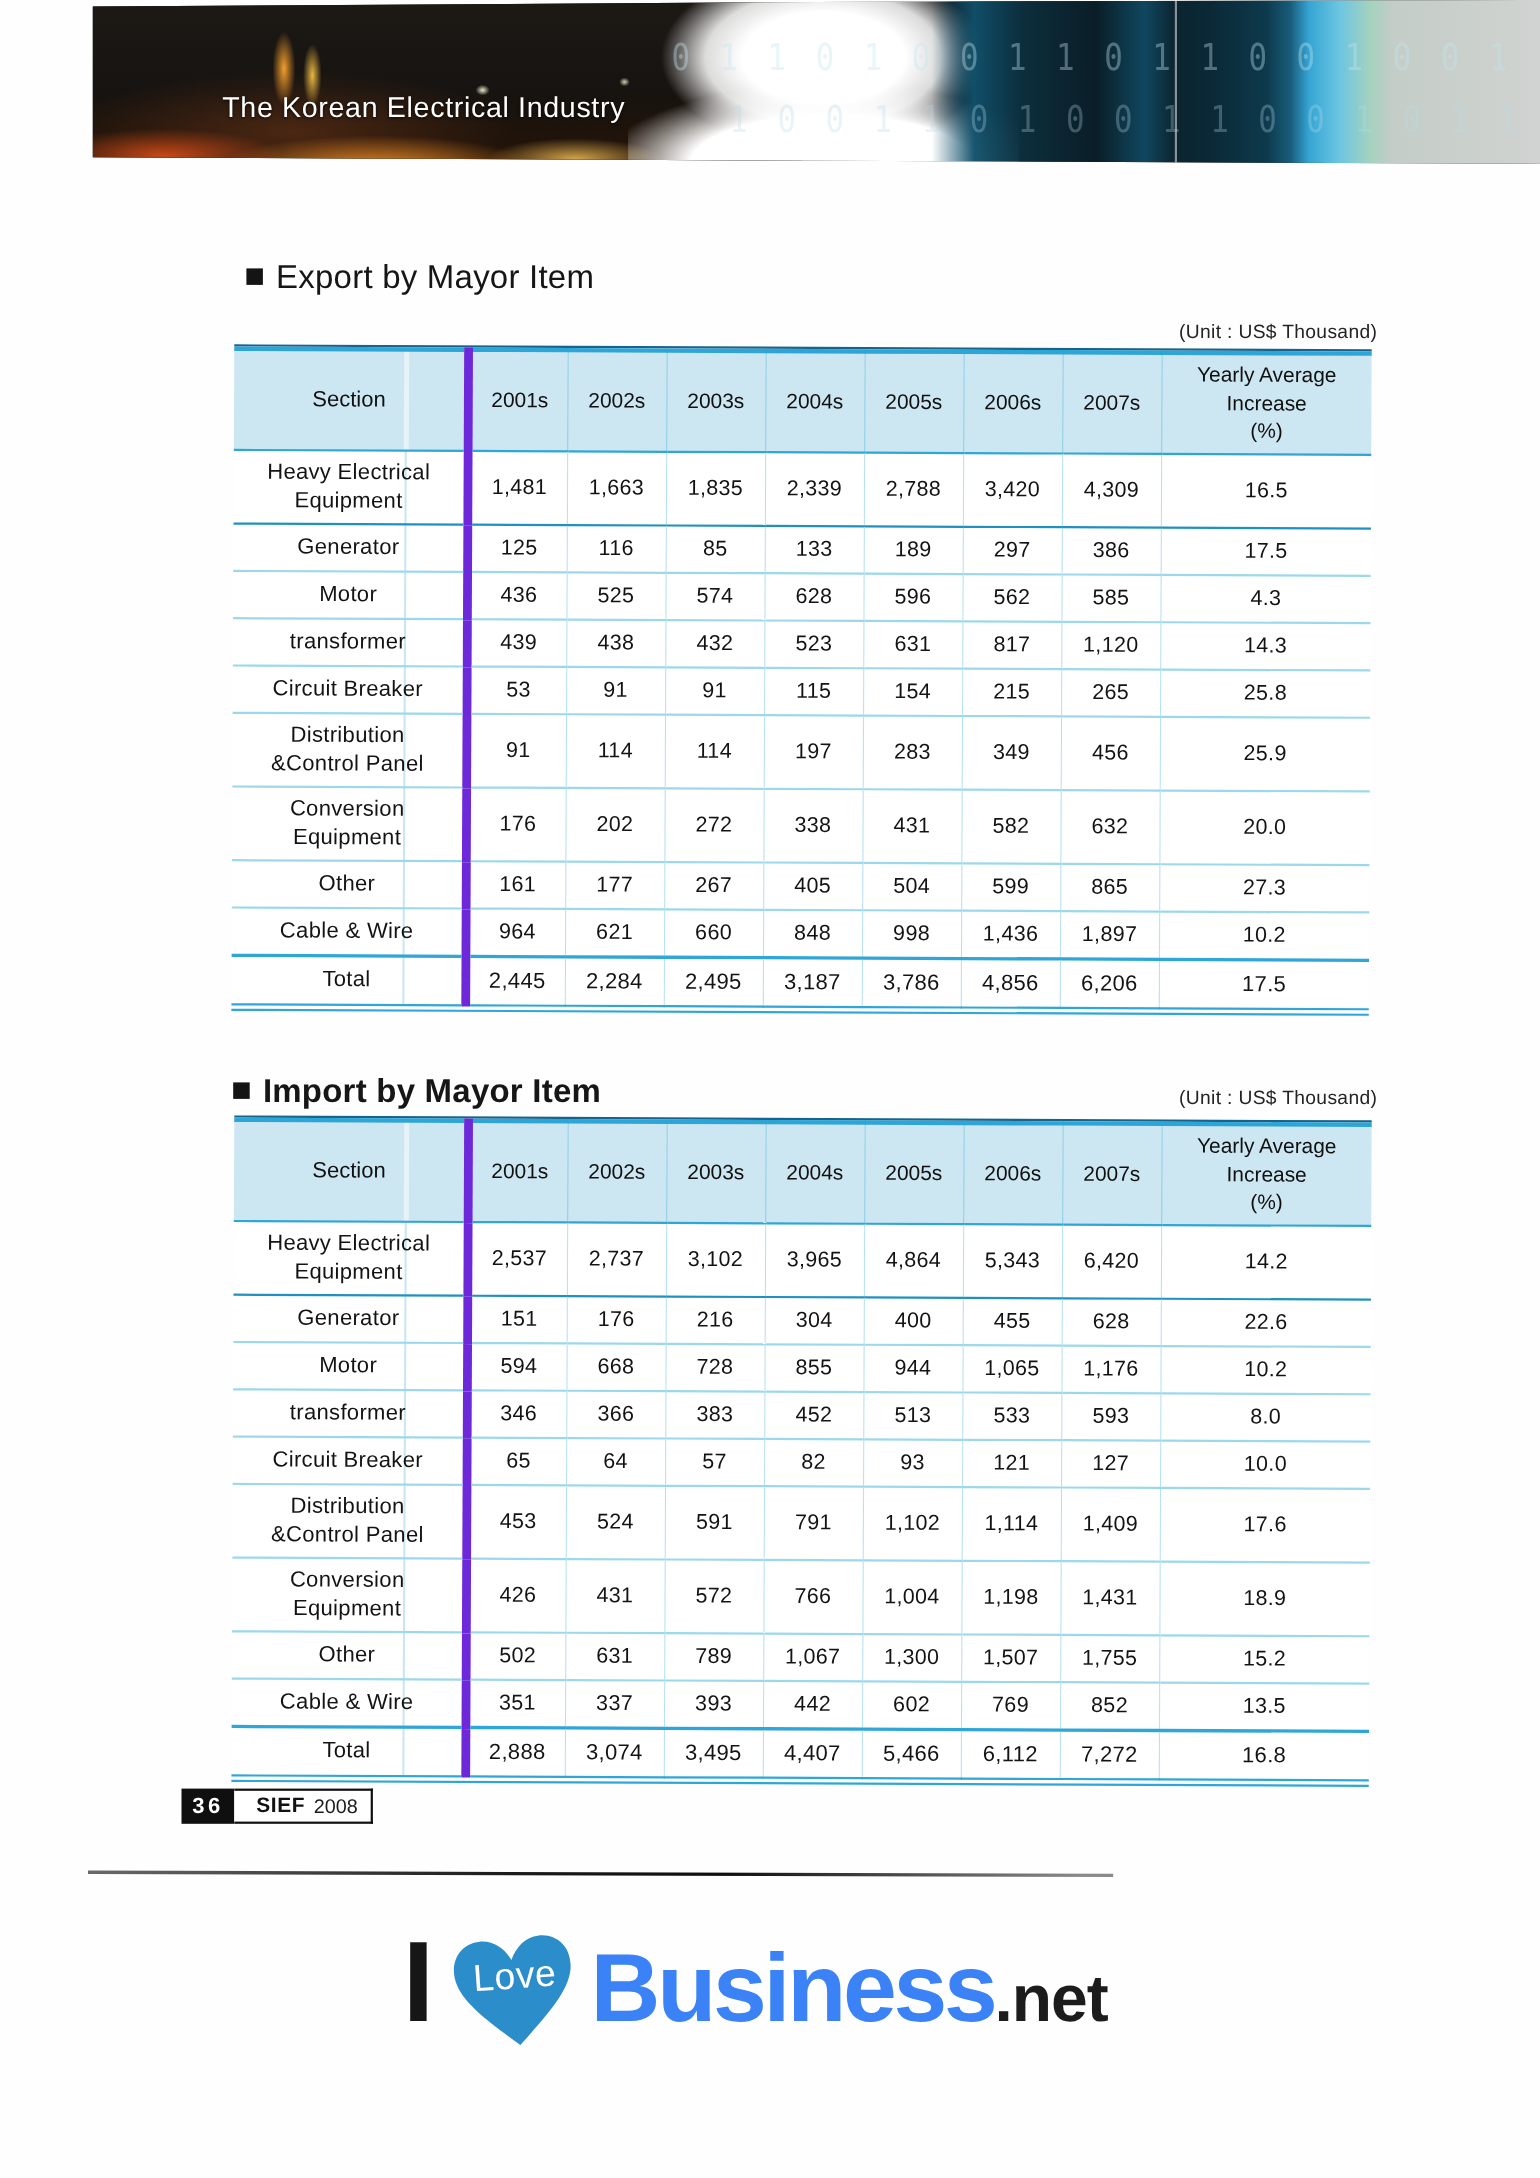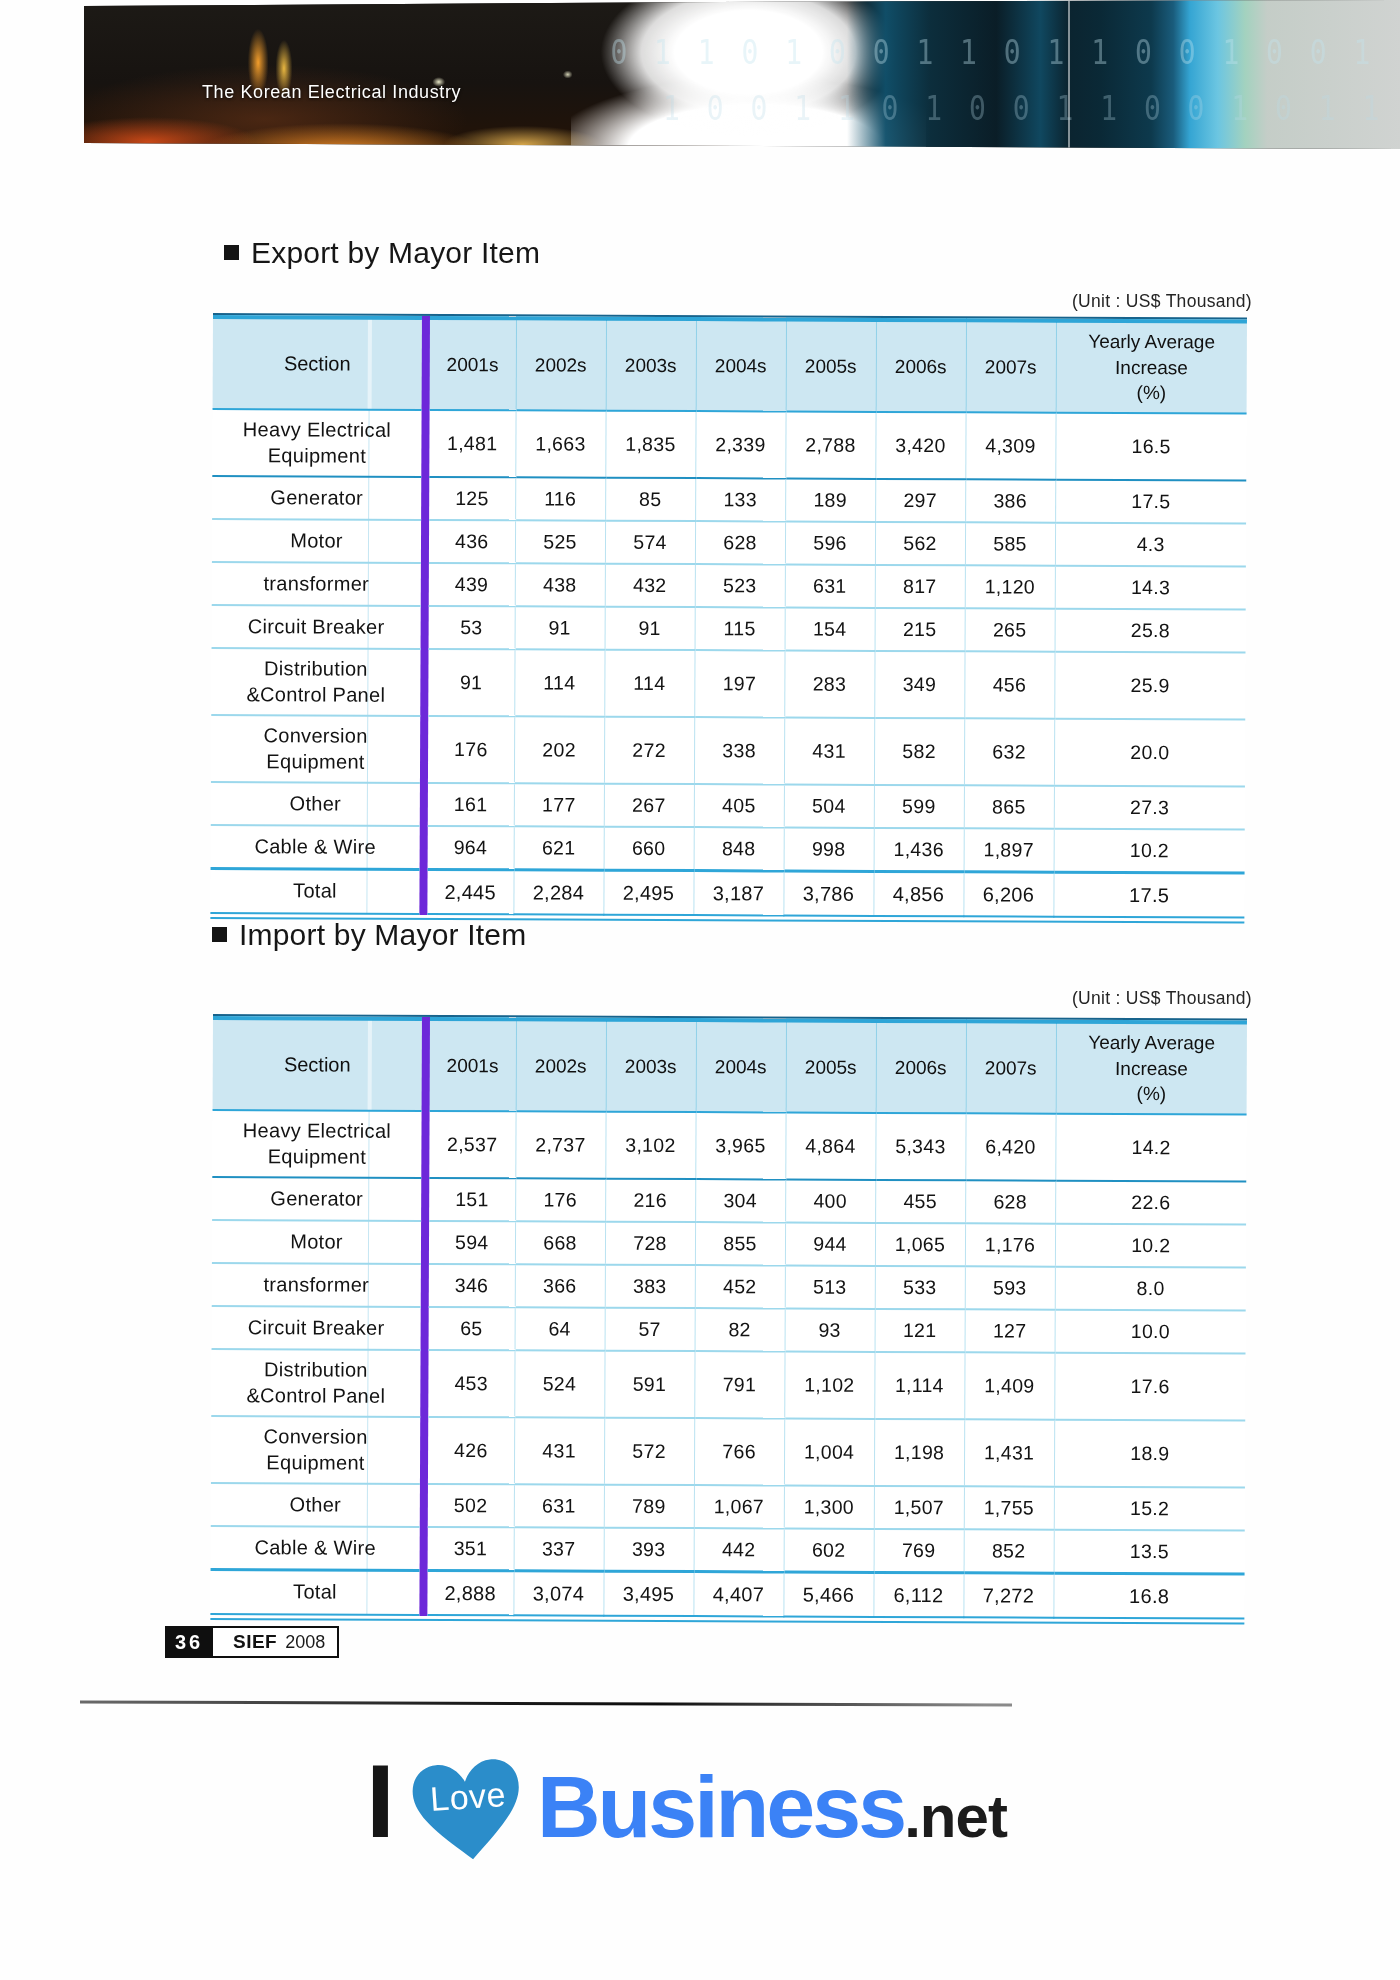--- a/index.html
+++ b/index.html
@@ -45,21 +45,21 @@
   }
   .b-line { position:absolute; left:74.8%; top:0; bottom:0; width:2px; background:rgba(255,255,255,.5); }
   .b-digits {
     position:absolute; left:40%; right:0; white-space:nowrap; overflow:hidden;
     font-family:"DejaVu Sans Mono", monospace; font-size:28px; letter-spacing:5px;
     color:rgba(195,228,238,.38); transform:scaleY(1.2);
   }
   .b-digits.d1 { top:36px; }
   .b-digits.d2 { top:92px; left:44%; color:rgba(185,220,232,.3); }
   .banner-title {
-    position:absolute; left:118px; top:82px; color:#ffffff; font-size:18px;
+    position:absolute; left:118px; top:82px; color:#ffffff; font-size:26px;
     letter-spacing:.6px; text-shadow:0 1px 3px rgba(0,0,0,.85);
   }
 
   
   .sec-title { position:absolute; left:212px; font-size:30px; color:#161616; letter-spacing:.2px; }
   .sec-title .bullet {
     display:inline-block; width:15px; height:15px; background:#141414;
     margin-right:12px; transform:translateY(-3px);
   }
   .unit-note { position:absolute; right:148px; font-size:17.5px; color:#242424; letter-spacing:.3px; }
@@ -280,21 +280,21 @@
             <td>3,187</td>
             <td>3,786</td>
             <td>4,856</td>
             <td>6,206</td>
             <td>17.5</td>
           </tr>
         </tbody>
     </table>
   </div>
 
-  <h2 class="sec-title" style="top:918px; margin:0; font-weight:400;"><span class="bullet"></span><span>Import by Mayor Item</span></h2>
+  <h2 class="sec-title" style="top:976px; margin:0; font-weight:700;"><span class="bullet"></span><span>Import by Mayor Item</span></h2>
   <div class="unit-note" style="top:988px;">(Unit : US$ Thousand)</div>
   <div class="twrap" style="top:1014px;">
     <table>
       <colgroup>
         <col style="width:213px">
         <col style="width:90px">
           <col style="width:90px">
           <col style="width:90px">
           <col style="width:90px">
         <col style="width:90px">

